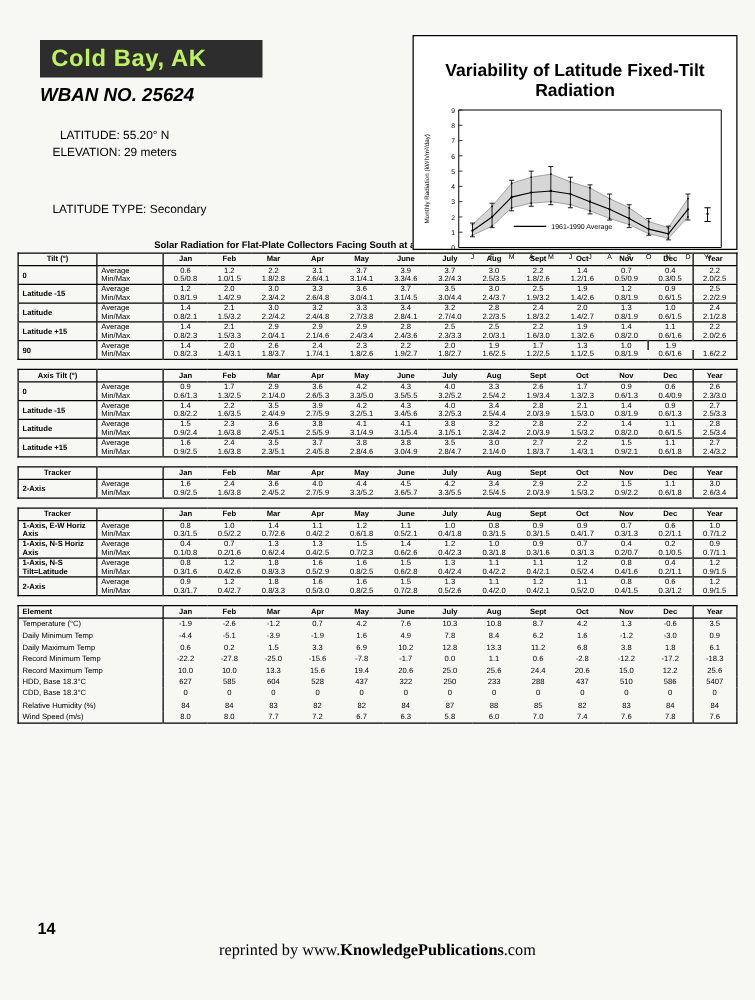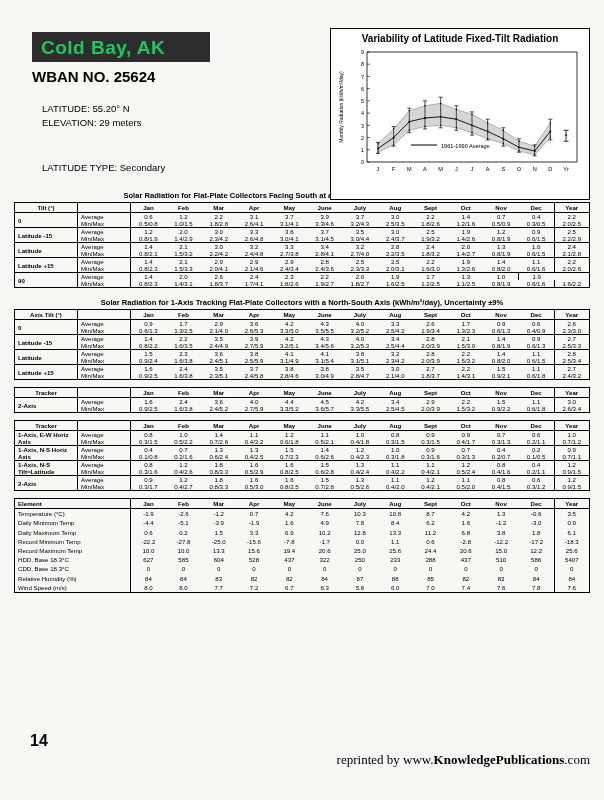--- a/index.html
+++ b/index.html
@@ -19,44 +19,44 @@
     position:absolute;left:14px;top:10px;width:576px;height:760px;
   }
 
   
   .hdr{position:relative;height:178px;}
   .titlebox{
     position:absolute;left:18px;top:22px;width:178px;height:30px;
     background:#2d2d2d;
   }
   .titlebox span{
-    display:block;color:#22c55e;font-family:"Liberation Sans",sans-serif;
+    display:block;color:#bef264;font-family:"Liberation Sans",sans-serif;
     font-weight:bold;font-size:19px;letter-spacing:.5px;padding:5px 0 0 9px;
   }
   .wban{
     position:absolute;left:18px;top:58px;
-    font-family:"Liberation Sans",sans-serif;font-weight:bold;font-size:15px;
+    font-family:"Liberation Sans",sans-serif;font-weight:bold;font-size:15px;font-style:italic;
   }
   .meta{
     position:absolute;left:28px;top:92px;
-    font-family:"Liberation Sans",sans-serif;font-size:9.5px;line-height:13.6px;
+    font-family:"Liberation Sans",sans-serif;font-size:9.5px;line-height:13.6px;text-align:center;
   }
   .meta2{
     position:absolute;left:28px;top:152px;
     font-family:"Liberation Sans",sans-serif;font-size:9.5px;
   }
 
   
   .chartbox{
     position:absolute;right:0;top:18px;width:258px;height:170px;
     border:1px solid #000;background:#fff;
   }
   .charttitle{
     text-align:center;font-family:"Liberation Sans",sans-serif;
-    font-size:10px;font-weight:bold;margin-top:4px;
+    font-size:14px;font-weight:bold;margin-top:19px;
   }
   .chartsvg{display:block;margin:0 auto;}
 
   
   .sect{
     text-align:center;font-family:"Liberation Sans",sans-serif;
     font-weight:bold;font-size:7.6px;padding:3px 0 2px 0;
   }
 
   
@@ -85,24 +85,24 @@
   .vline{border-right:1px solid #000;}
 
   .climtbl td{padding:1.1px 0;}
   .climtbl .el{text-align:left;padding-left:3px;}
 
   .gap{height:7px;}
 
   
   .pno{
     position:absolute;left:16px;bottom:20px;
-    font-family:"Liberation Sans",sans-serif;font-size:16px;font-weight:bold;
+    font-family:"Liberation Sans",sans-serif;font-size:13px;font-weight:bold;
   }
   .credit{
-    position:absolute;left:0;bottom:2px;width:576px;text-align:right;
+    position:absolute;left:0;bottom:2px;width:576px;text-align:center;
     font-family:"Liberation Serif",serif;font-size:13px;
   }
   .credit b{font-weight:bold;}
 </style>
 </head>
 <body>
 
 <div class="page">
  <div class="inner">
 
@@ -426,21 +426,20 @@
             <td class="num">1.1/2.5</td>
             <td class="num">0.8/1.9</td>
             <td class="num vline">0.6/1.6</td>
             <td class="num">1.6/2.2</td>
           </tr>
         </tbody>
   </table>
 
   <div class="gap"></div>
 
-  <div class="sect">Solar Radiation for 1-Axis Tracking Flat-Plate Collectors with a North-South Axis (kWh/m²/day), Uncertainty ±9%</div>
   <table class="bordered">
     <tbody>
           <tr class="thr">
             <td class="lcol">Axis Tilt (°)</td>
             <td class="sub"></td>
             <td class="num">Jan</td>
             <td class="num">Feb</td>
             <td class="num">Mar</td>
             <td class="num">Apr</td>
             <td class="num">May</td>

